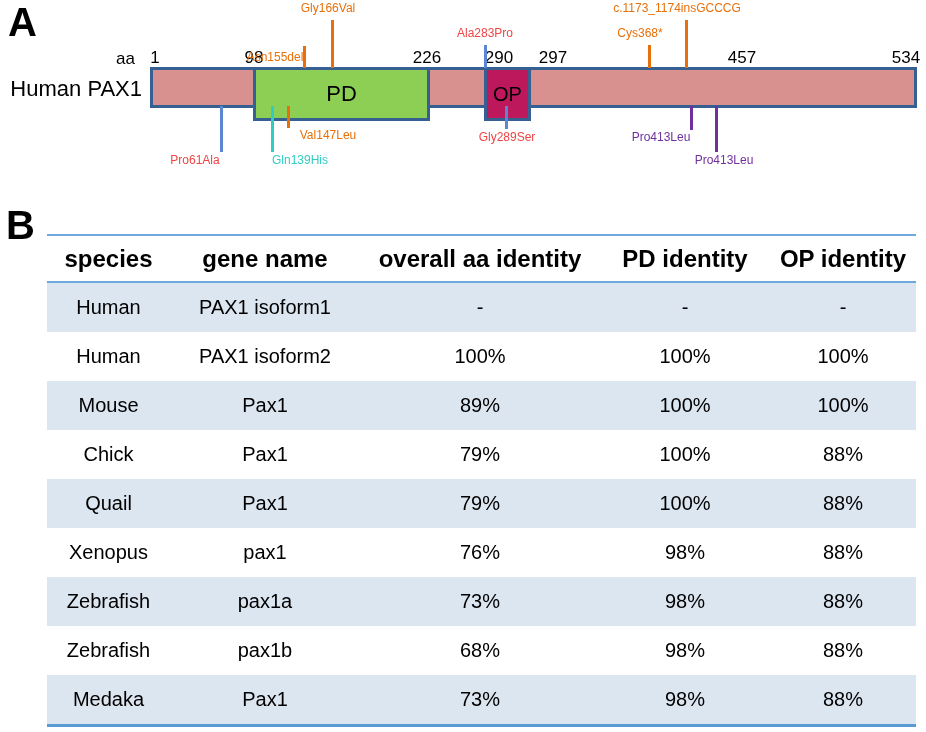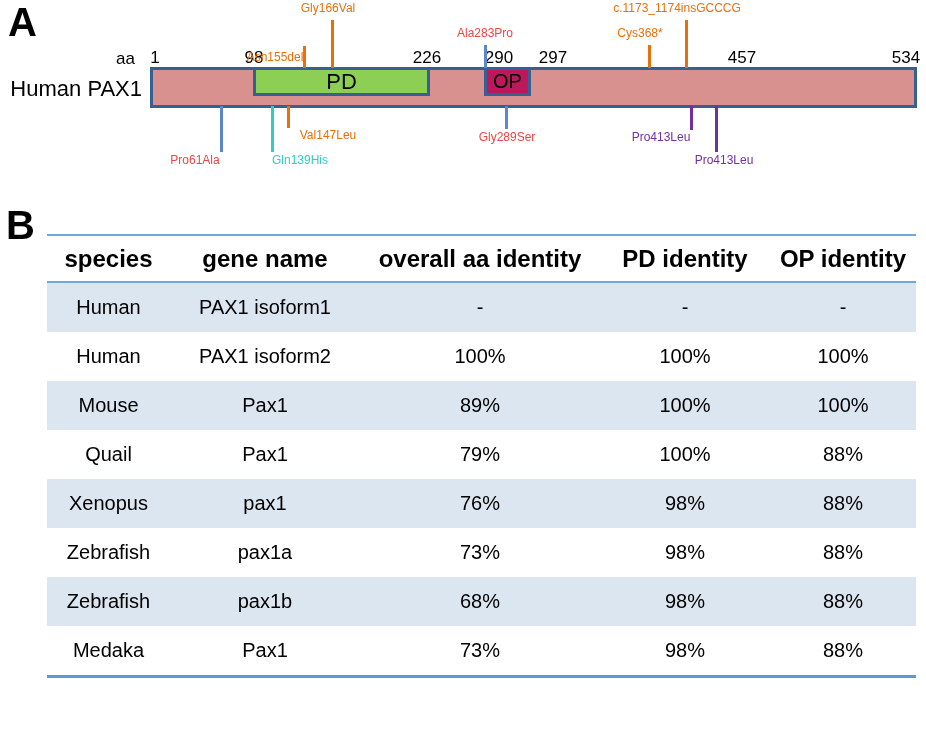--- a/index.html
+++ b/index.html
@@ -11,21 +11,21 @@
   .panel-letter{font-size:40px;font-weight:bold;color:#000;line-height:1;}
   
   #panelA{position:absolute;left:0;top:0;width:926px;height:200px;}
   .protein-name{font-size:22px;color:#000;white-space:nowrap;}
   .axis-unit{font-size:17px;color:#000;}
   .bar{
     position:absolute;left:150px;top:67px;width:767px;height:41px;
     background:#d9918f;border:3px solid #366092;box-sizing:border-box;
   }
   .domain-box{
-    position:absolute;top:67px;height:29px;box-sizing:border-box;
+    position:absolute;top:67px;height:54px;box-sizing:border-box;
     border:3px solid #366092;display:flex;align-items:center;justify-content:center;
     font-size:22px;color:#000;
   }
   .domain-pd{left:253px;width:177px;background:#8dce55;}
   .domain-op{left:484px;width:47px;background:#be185d;font-size:20px;}
   .scale-tick{
     position:absolute;top:48px;font-size:17px;color:#000;
     transform:translateX(-50%);white-space:nowrap;
   }
   .mut-line{position:absolute;width:3px;}
@@ -145,20 +145,27 @@
           <td>100%</td>
         </tr>
         <tr>
           <td>Mouse</td>
           <td>Pax1</td>
           <td>89%</td>
           <td>100%</td>
           <td>100%</td>
         </tr>
         <tr>
+          <td>Chick</td>
+          <td>Pax1</td>
+          <td>79%</td>
+          <td>100%</td>
+          <td>88%</td>
+        </tr>
+        <tr>
           <td>Quail</td>
           <td>Pax1</td>
           <td>79%</td>
           <td>100%</td>
           <td>88%</td>
         </tr>
         <tr>
           <td>Xenopus</td>
           <td>pax1</td>
           <td>76%</td>

